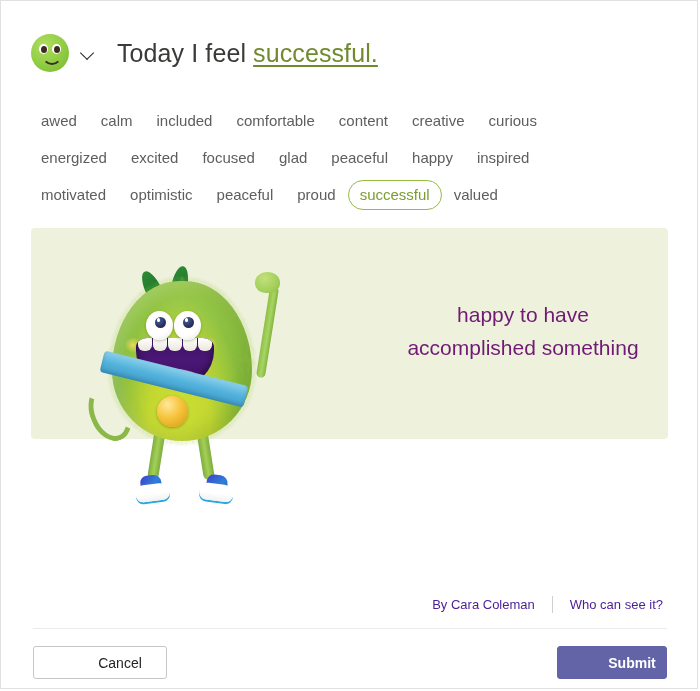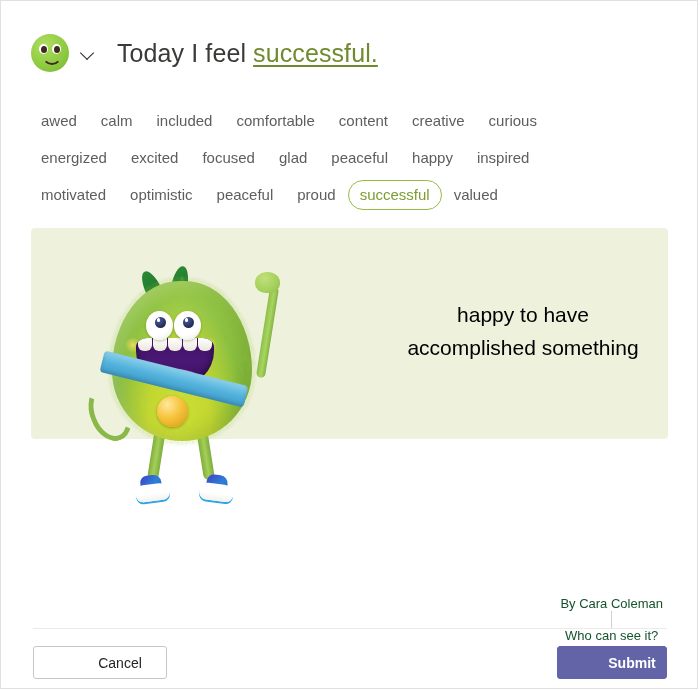--- a/index.html
+++ b/index.html
@@ -144,21 +144,21 @@
     border-radius: 4px;
   }
   .panel-caption {
     position: absolute;
     left: 352px;
     top: 70px;
     width: 280px;
     text-align: center;
     font-size: 21px;
     line-height: 33px;
-    color: #000000;
+    color: #701a75;
   }
 
   
   .monster {
     position: absolute;
     left: 95px;
     top: 255px;
     width: 215px;
     height: 255px;
   }
@@ -365,22 +365,21 @@
   }
 
   
   .meta {
     position: absolute;
     right: 34px;
     top: 595px;
     display: flex;
     align-items: center;
     font-size: 13px;
-    color: #14532d;
-    flex-direction: column;
+    color: #4c1d95;
   }
   .meta .author { white-space: nowrap; }
   .meta .sep {
     width: 1px;
     height: 17px;
     background: #d2d0ce;
     margin: 0 17px;
   }
   .meta .who {
     white-space: nowrap;

